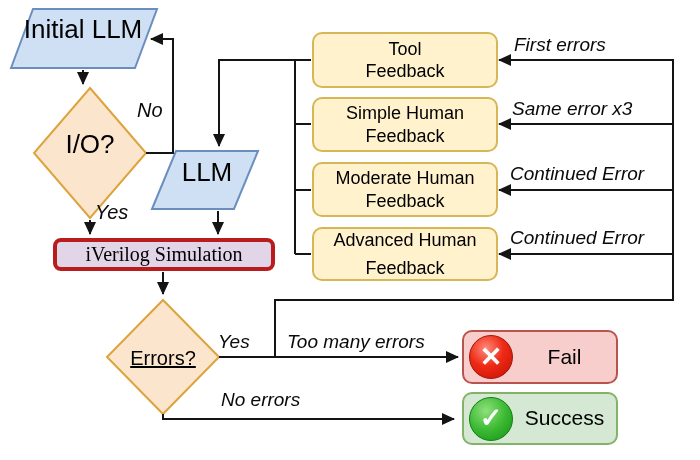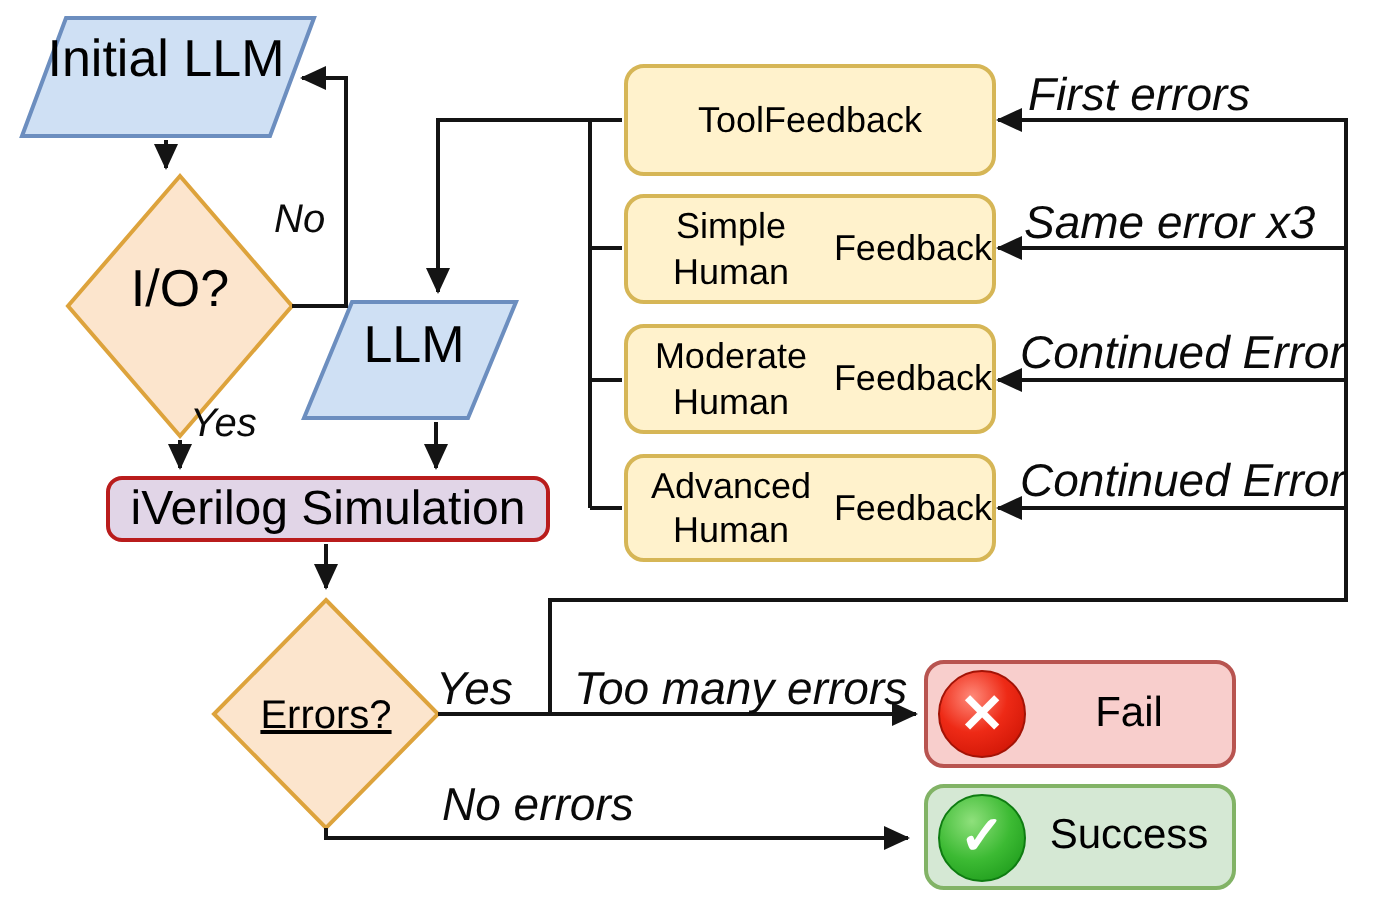--- a/index.html
+++ b/index.html
@@ -10,39 +10,39 @@
   .canvas svg{position:absolute;left:0;top:0;}
   
   .edge{stroke:#141414;stroke-width:2;fill:none;}
   .shape{stroke-width:2;}
   .shape.blue{fill:#cfe0f4;stroke:#6c8ebf;}
   .shape.orange{fill:#fce5cd;stroke:#dda33c;}
   
   .box{position:absolute;box-sizing:border-box;display:flex;align-items:center;justify-content:center;
        text-align:center;line-height:1.25;}
   .feedback{background:#fff2cc;border:2px solid #d6b656;border-radius:10px;
-            font-size:18px;flex-direction:row;}
-  .iverilog{background:#e1d5e7;border:2px solid #b91c1c;border-radius:8px;font-size:24px;}
+            font-size:18px;flex-direction:column;}
+  .iverilog{background:#e1d5e7;border:4px solid #b91c1c;border-radius:8px;font-size:20px;font-family:Liberation Serif, serif;}
   .fail{background:#f8cecc;border:2px solid #b85450;border-radius:10px;}
   .success{background:#d5e8d4;border:2px solid #82b366;border-radius:10px;}
   .result{justify-content:flex-start;padding-left:5px;font-size:21px;}
   .result .lbl{flex:1;text-align:center;}
   .circle-icon{width:44px;height:44px;border-radius:50%;flex:0 0 44px;
        display:flex;align-items:center;justify-content:center;
        color:#fff;font-size:27px;font-weight:bold;line-height:1;}
   .circle-icon.red{background:radial-gradient(circle at 38% 30%, #ff8a7a 0%, #ee2a16 45%, #c40e00 100%);
        border:1px solid #a31306;box-sizing:border-box;}
   .circle-icon.green{background:radial-gradient(circle at 38% 30%, #8fe07c 0%, #3cba33 50%, #149114 100%);
        border:1px solid #0f7c12;box-sizing:border-box;}
   
   .nodetext{position:absolute;text-align:center;line-height:1.32;}
   .f19{font-size:26px;}
   .f20{font-size:20px;}
   
-  .elabel{position:absolute;font-style:italic;font-size:23px;white-space:nowrap;color:#0a0a0a;}
+  .elabel{position:absolute;font-style:italic;font-size:19px;white-space:nowrap;color:#0a0a0a;}
   .elabel.big{font-size:20px;}
 </style>
 </head>
 <body>
 
 <div class="canvas">
 
   <svg width="700" height="460" viewBox="0 0 700 460">
     <defs>
       <marker id="arr" markerUnits="userSpaceOnUse" markerWidth="15" markerHeight="14" refX="12" refY="6" orient="auto">

